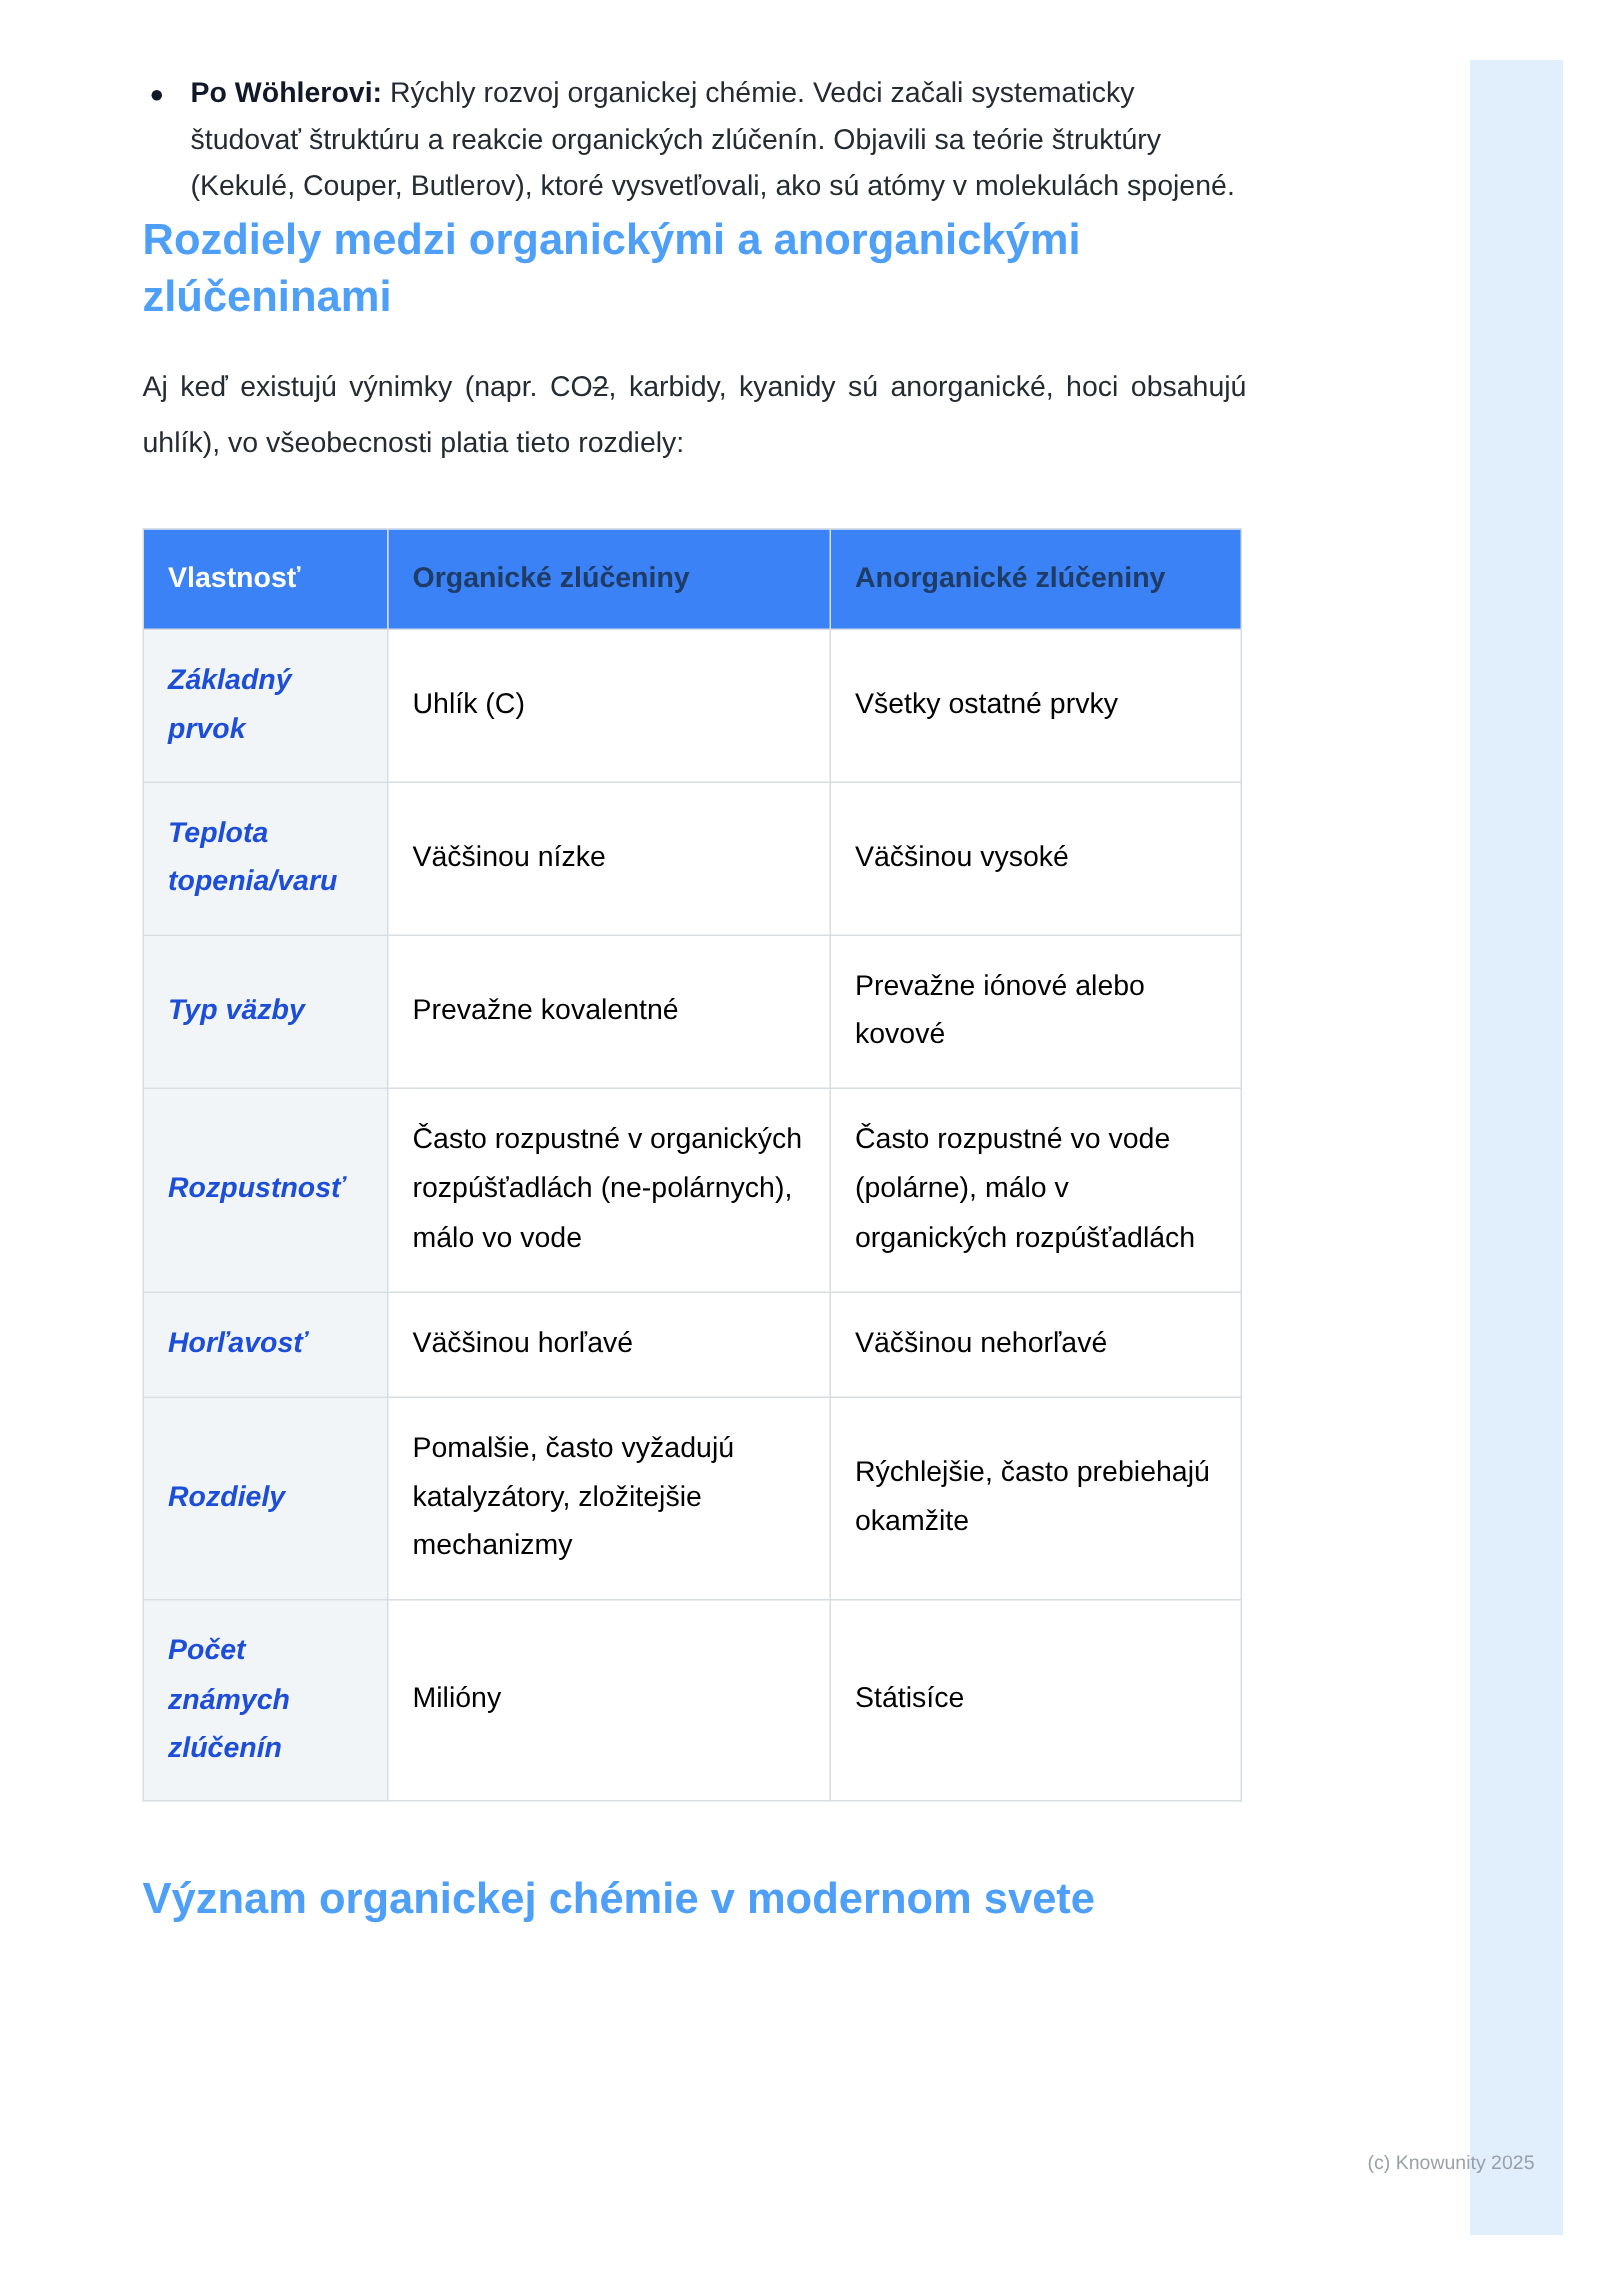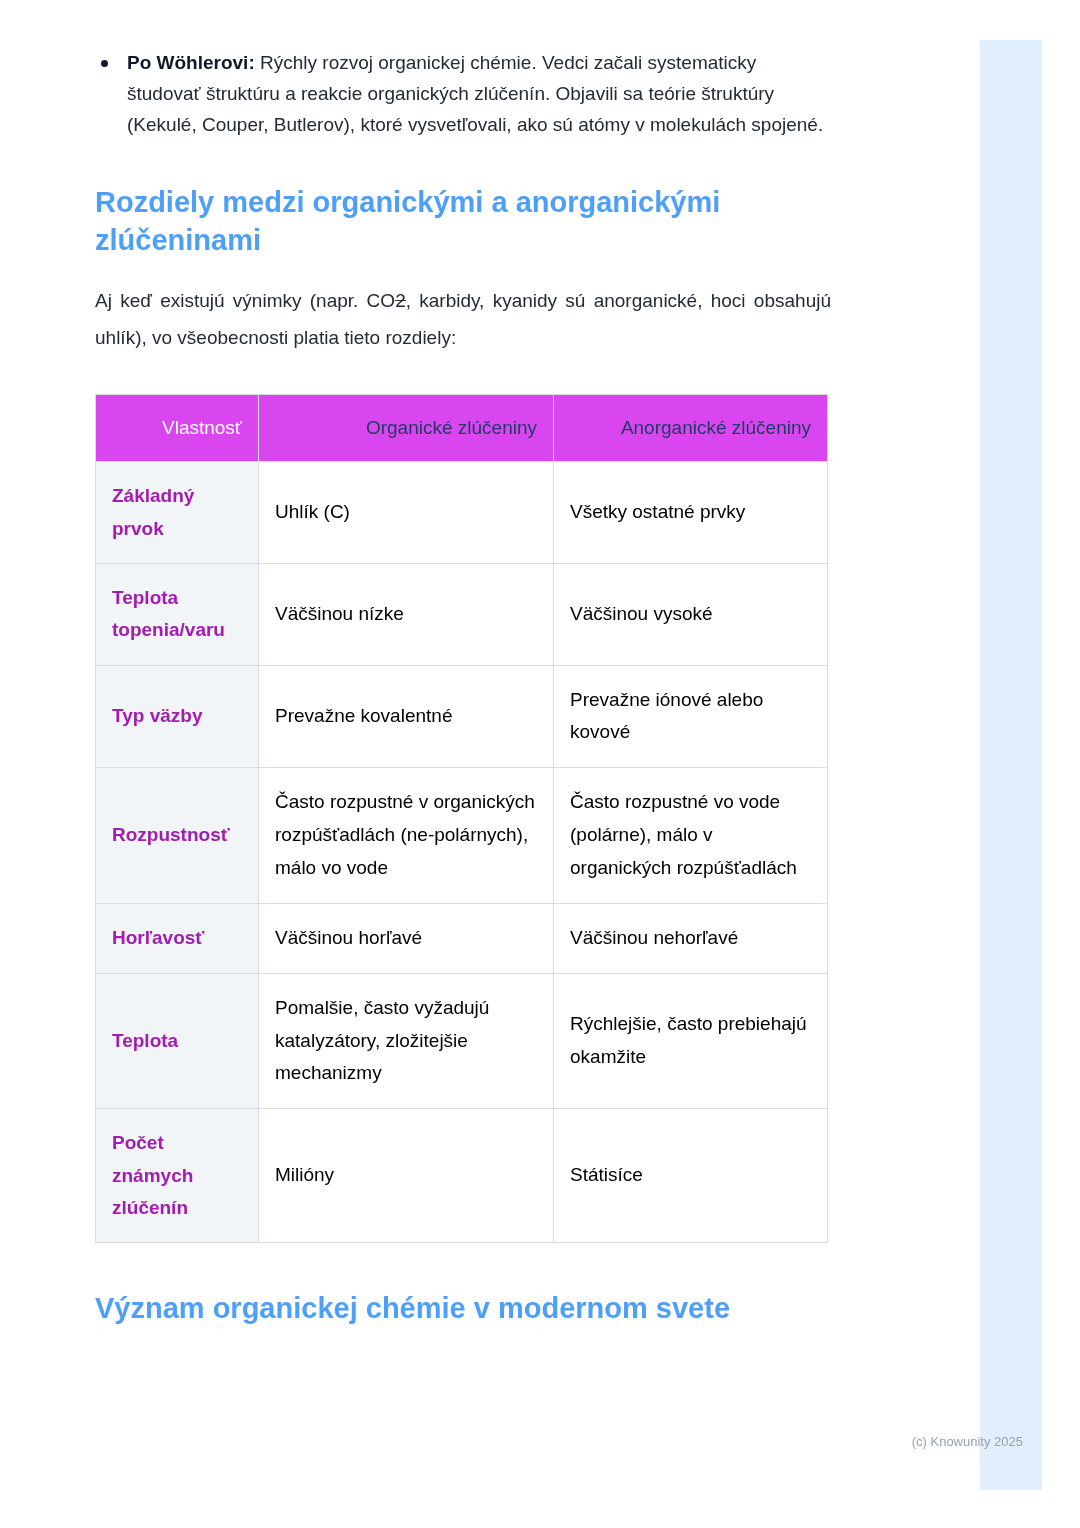--- a/index.html
+++ b/index.html
@@ -29,21 +29,21 @@
     margin:12px 19px 0 6px;
   }
   .bullet-text { font-size:19px; line-height:1.63; color:#242b33; }
   .bullet-text b { font-weight:700; color:#111827; }
   h1.section, h2.section {
     color:#4d9ff7;
     font-size:29px;
     font-weight:700;
     line-height:1.32;
   }
-  h1.section { margin-top:42px; }
+  h1.section { }
   h2.section { margin-top:46px; }
   .intro {
     margin-top:24px;
     font-size:19px;
     line-height:1.92;
     text-align:justify;
     color:#242b33;
   }
   .strike { text-decoration:line-through; }
   table {
@@ -53,32 +53,32 @@
     font-size:19px;
     table-layout:fixed;
   }
   th, td {
     border:1px solid #d8dde3;
     text-align:left;
     vertical-align:middle;
     padding:18px 16px;
   }
   thead th {
-    background:#d946ef;
-    font-weight:400;
+    background:#3b82f6;
+    font-weight:700;
     padding:22px 16px;
-    text-align:right;
   }
   th.h-first { color:#ffffff; }
   th.h-dark { color:#1f3c66; }
   td.row-label {
     background:#f2f5f8;
     font-weight:700;
-    color:#a21caf;
+    color:#1d4ed8;
     line-height:1.7;
+    font-style:italic;
   }
   td.cell {
     background:#ffffff;
     color:#000000;
     line-height:1.73;
   }
   .footer {
     position:absolute;
     right:57px; top:1434px;
     font-size:13px;
@@ -136,21 +136,21 @@
           <td class="row-label">Rozpustnosť</td>
           <td class="cell">Často rozpustné v organických rozpúšťadlách (ne-polárnych), málo vo vode</td>
           <td class="cell">Často rozpustné vo vode (polárne), málo v organických rozpúšťadlách</td>
         </tr>
         <tr>
           <td class="row-label">Horľavosť</td>
           <td class="cell">Väčšinou horľavé</td>
           <td class="cell">Väčšinou nehorľavé</td>
         </tr>
         <tr>
-          <td class="row-label">Teplota</td>
+          <td class="row-label">Rozdiely</td>
           <td class="cell">Pomalšie, často vyžadujú katalyzátory, zložitejšie mechanizmy</td>
           <td class="cell">Rýchlejšie, často prebiehajú okamžite</td>
         </tr>
         <tr>
           <td class="row-label">Počet známych zlúčenín</td>
           <td class="cell">Milióny</td>
           <td class="cell">Státisíce</td>
         </tr>
       </tbody>
     </table>

